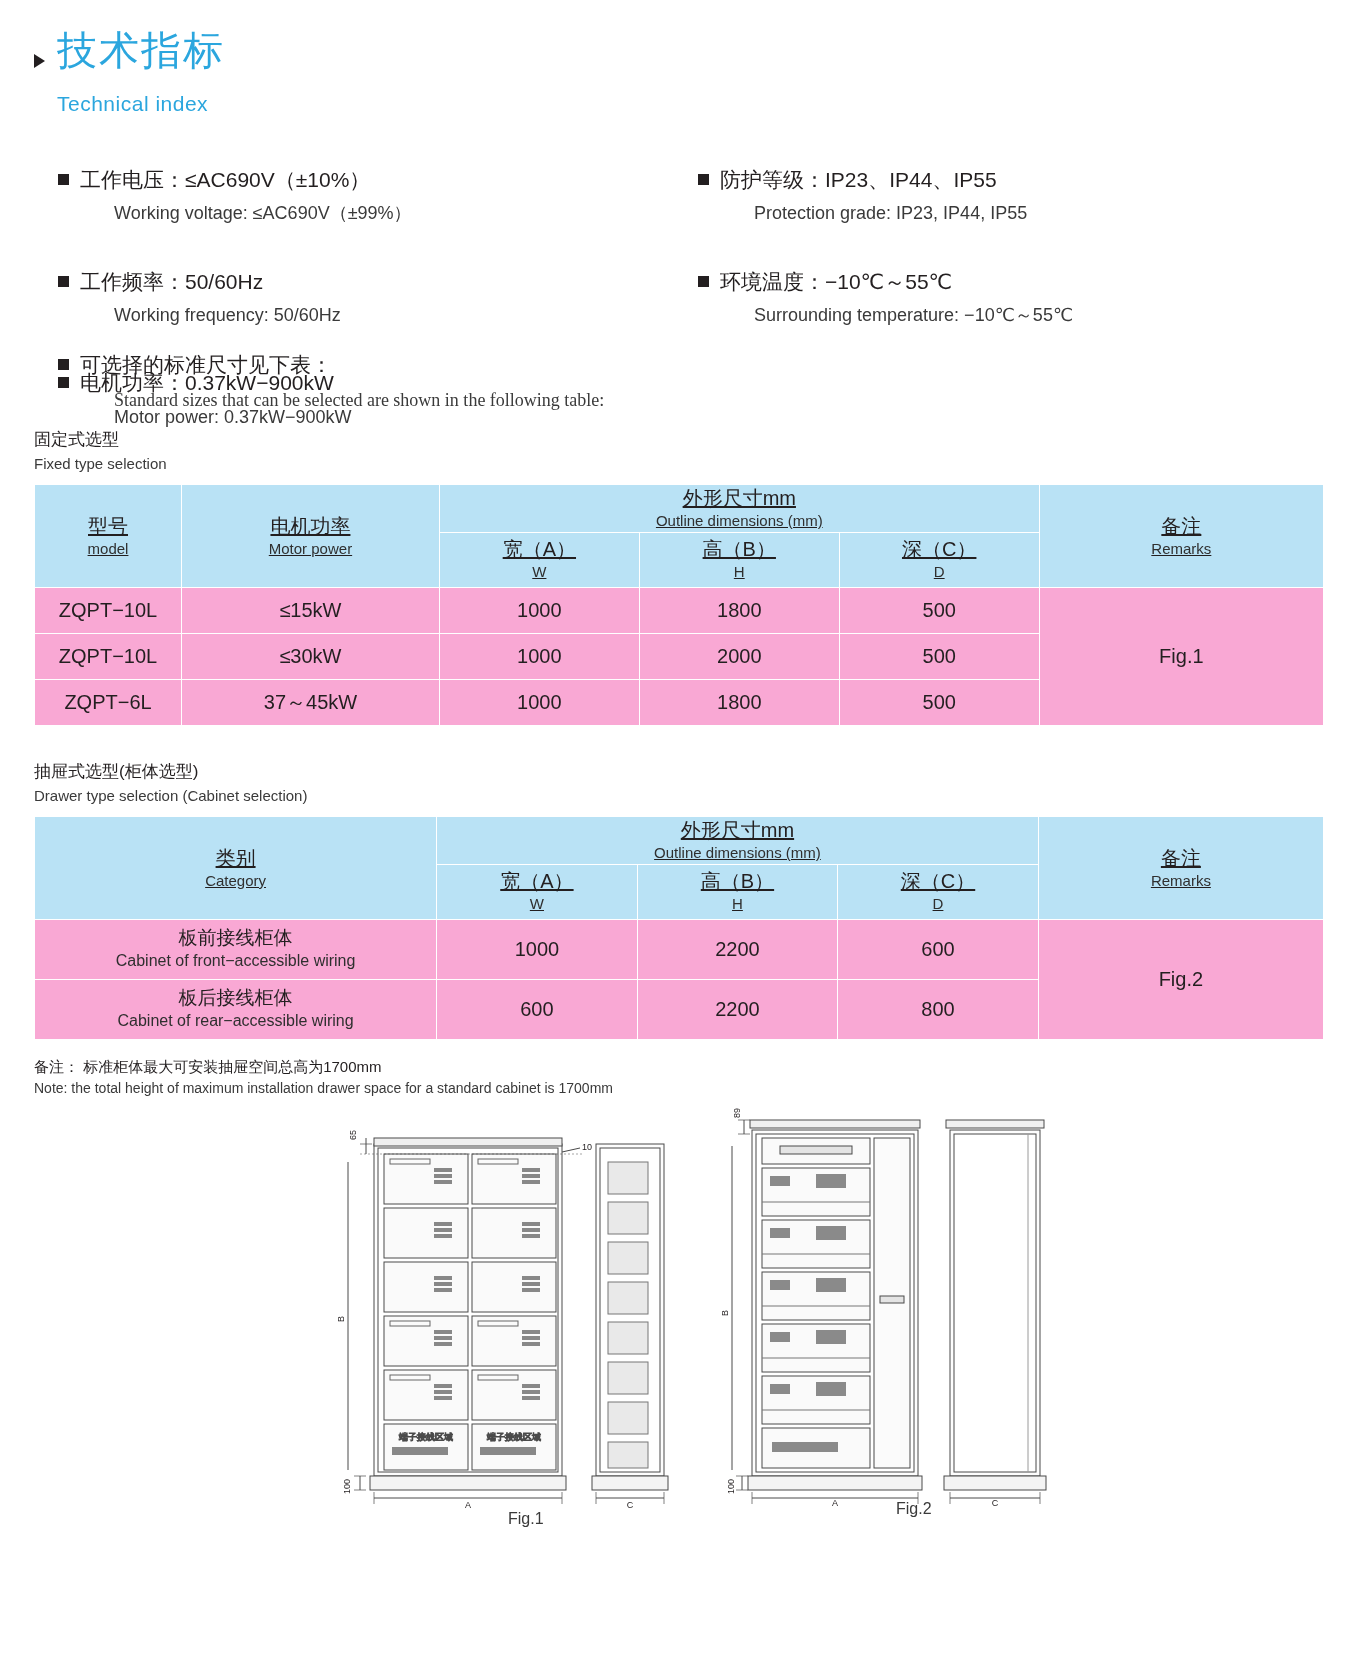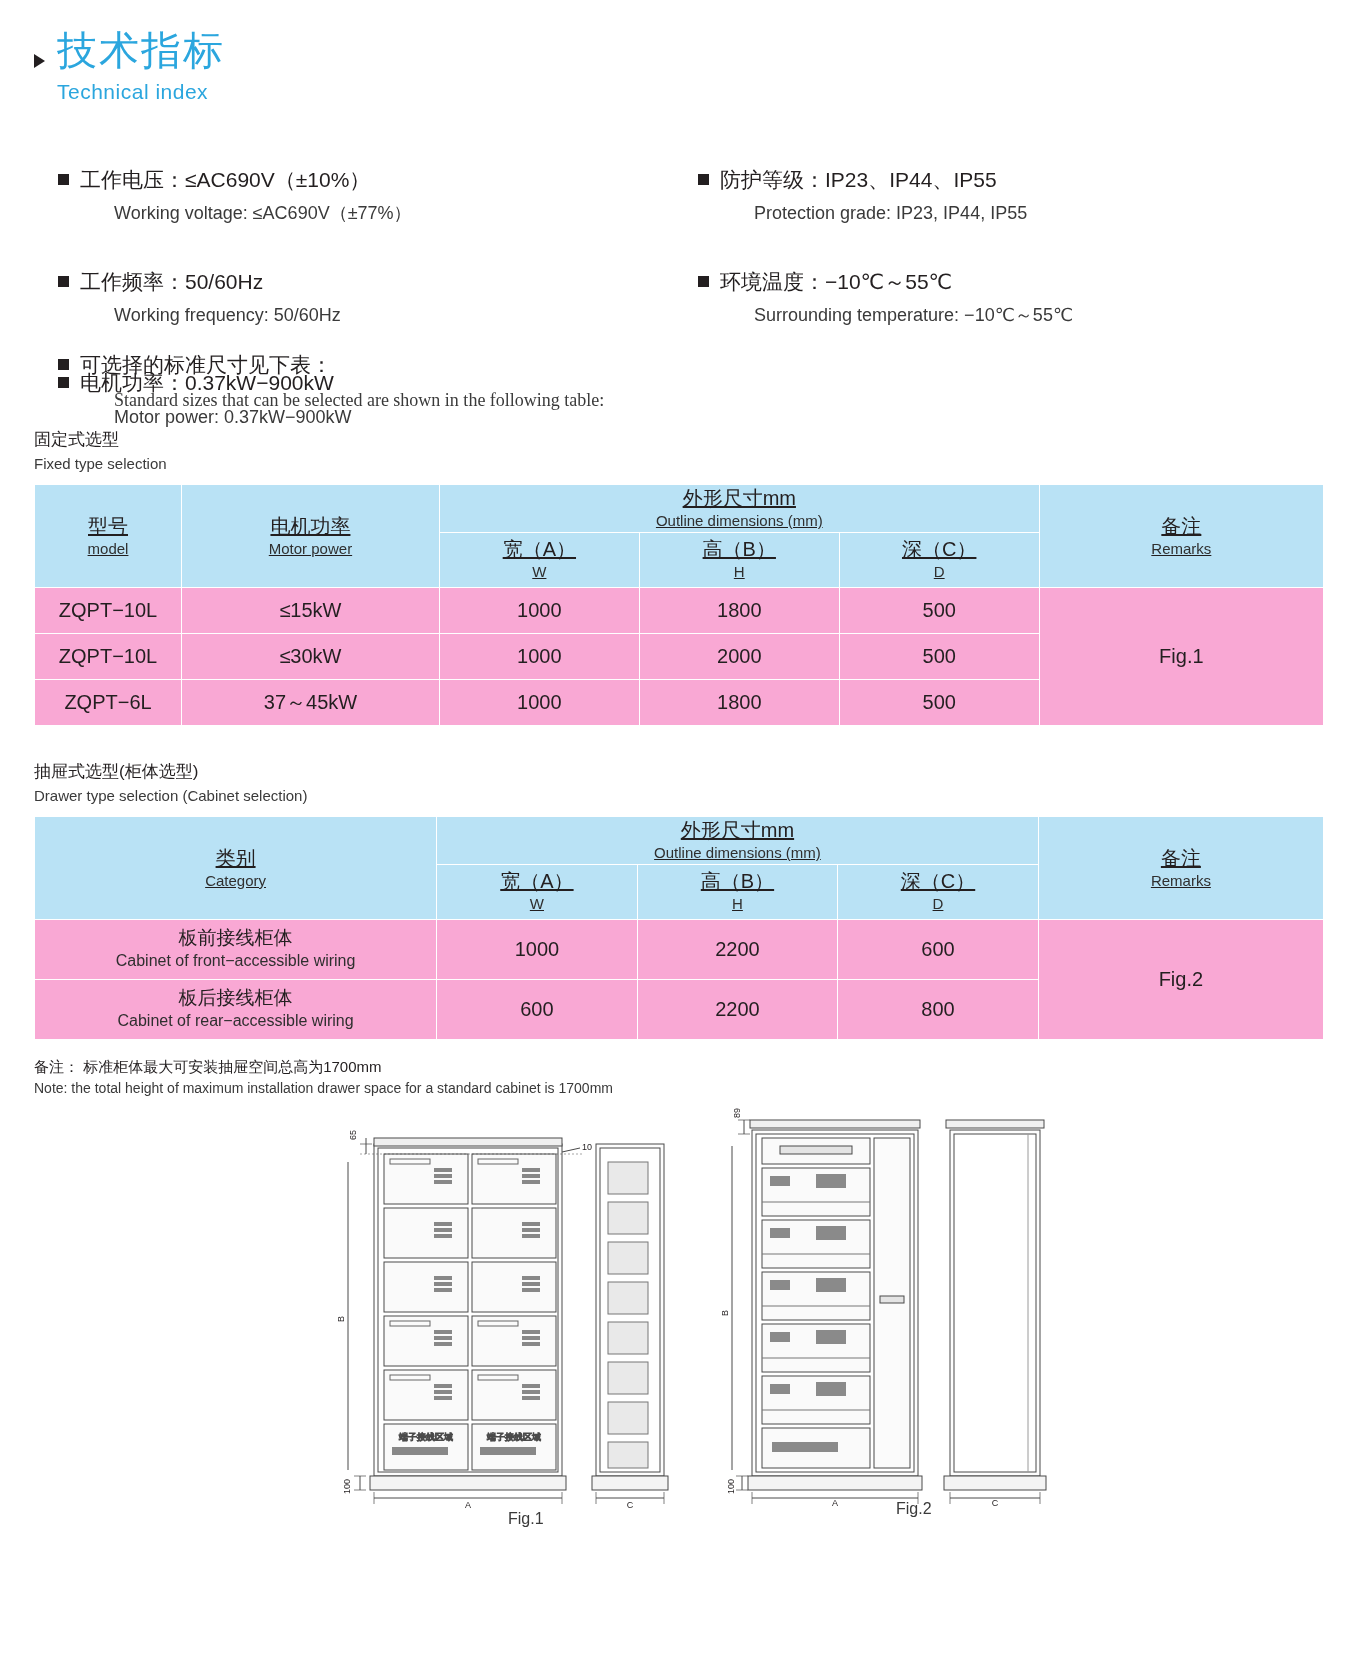--- a/index.html
+++ b/index.html
@@ -10,21 +10,21 @@
     color:#231f20;
     position:relative;
     overflow:hidden;
   }
   .page{position:relative;width:1357px;height:1433px;}
 
   
   .heading{position:absolute;left:34px;top:28px;display:flex;align-items:flex-start;}
   .tri{width:0;height:0;border-left:11px solid #231f20;border-top:7px solid transparent;border-bottom:7px solid transparent;margin-top:26px;margin-right:12px;}
   .h-cn{font-size:40px;color:#2ba6de;letter-spacing:2px;line-height:1.1;font-weight:400;}
-  .h-en{font-size:21px;color:#2ba6de;margin-top:8px;letter-spacing:.5px;}
+  .h-en{font-size:21px;color:#2ba6de;margin-top:20px;letter-spacing:.5px;}
 
   
   .specs{position:absolute;left:58px;top:125px;width:1260px;}
   .col{position:absolute;top:0;}
   .col.left{left:0;width:620px;}
   .col.right{left:640px;width:620px;}
   .sp-item{margin-bottom:16px;margin-top:40px;}
   .sp-cn{font-size:21px;color:#231f20;line-height:1.45;display:flex;align-items:flex-start;}
   .sq{display:inline-block;width:11px;height:11px;background:#231f20;margin-top:9px;margin-right:11px;flex:none;}
   .sp-en{font-size:18px;color:#3a3a3a;margin-left:56px;margin-top:6px;line-height:1.4;}
@@ -71,21 +71,21 @@
     </div>
   </div>
 
   <div class="specs">
     <div class="col left">
       <div class="sp-item">
         <div class="sp-cn">
             <span class="sq"></span>
             <span>工作电压：≤AC690V（±10%）</span>
           </div>
-        <div class="sp-en">Working voltage: ≤AC690V（±77%）</div>
+        <div class="sp-en">Working voltage: ≤AC690V（±99%）</div>
       </div>
       <div class="sp-item">
         <div class="sp-cn">
             <span class="sq"></span>
             <span>工作频率：50/60Hz</span>
           </div>
         <div class="sp-en">Working frequency: 50/60Hz</div>
       </div>
       <div class="sp-item">
         <div class="sp-cn">

